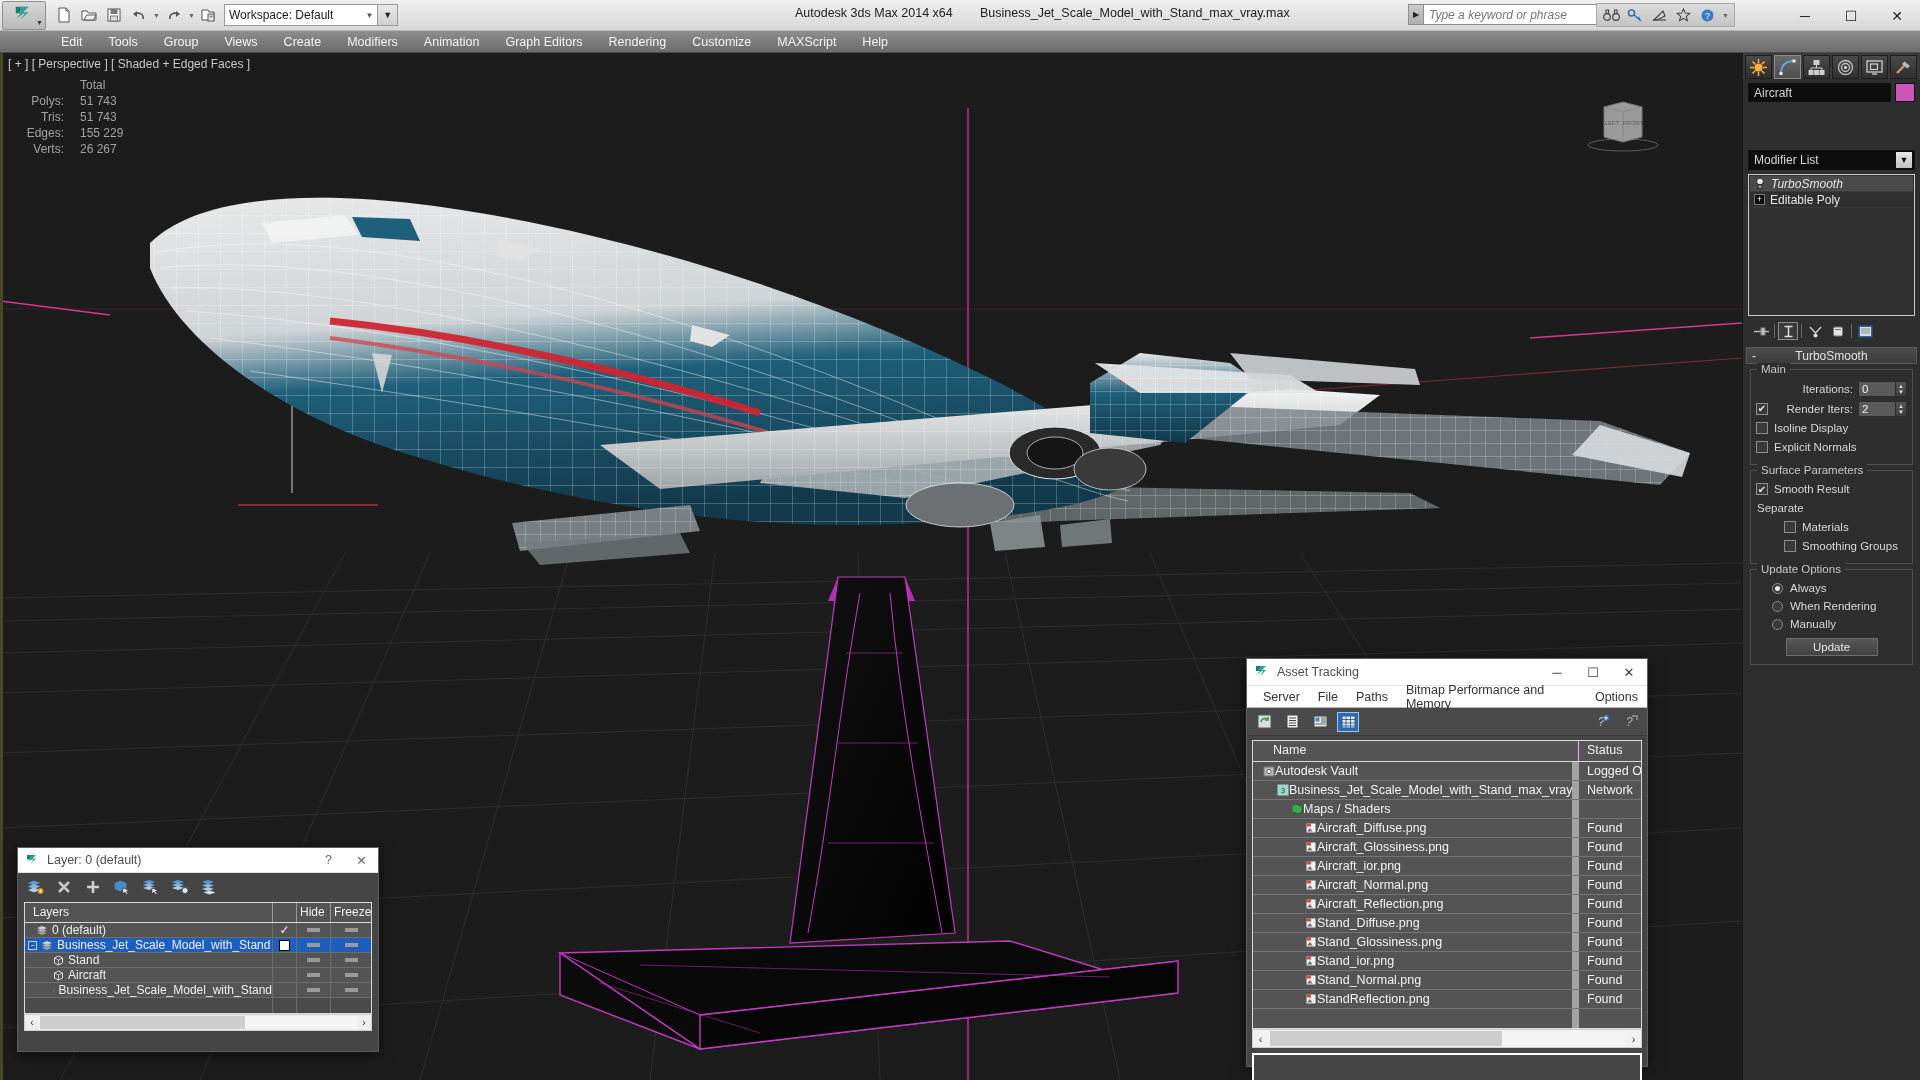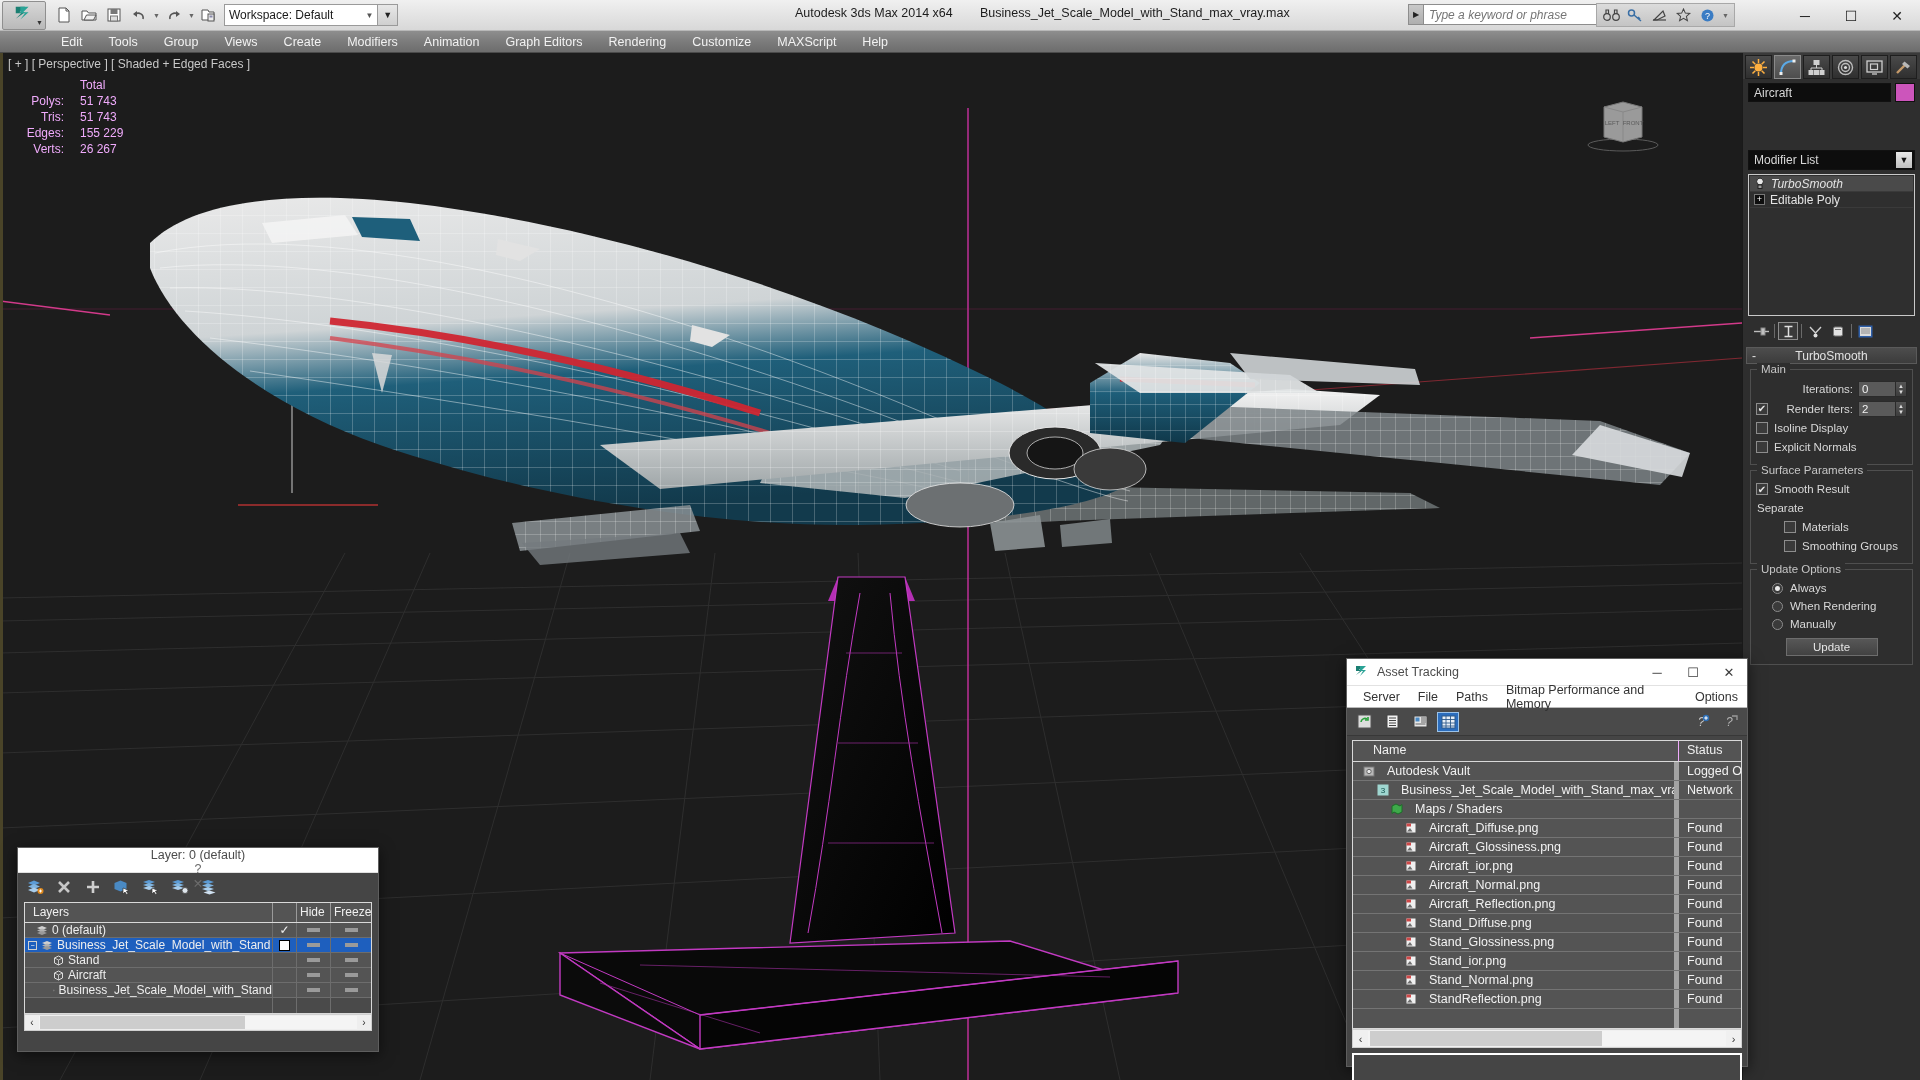--- a/index.html
+++ b/index.html
@@ -63,21 +63,21 @@
   
   #viewport {
     position:absolute; left:0; top:53px; width:1742px; height:1027px;
     background:#1b1b1b; overflow:hidden;
   }
   #vpborder { position:absolute; left:0; top:53px; width:1742px; height:1027px;
     border-left:3px solid #4a4428; pointer-events:none; }
   #vplabel { position:absolute; left:8px; top:4px; font-size:12px; color:#c8c8c8; white-space:nowrap; }
   #vpstats { position:absolute; left:14px; top:24px; font-size:12px; color:#b5a22e; line-height:16px; }
   #vpstats table { border-collapse:collapse; }
-  #vpstats td { padding:0 6px 0 0; color:#f0abfc; font-size:12px; white-space:nowrap; }
+  #vpstats td { padding:0 6px 0 0; color:#a3a3a3; font-size:12px; white-space:nowrap; }
   #vpstats td.lab { text-align:right; width:56px; }
   #vpstats td.val { text-align:left; padding-left:10px; }
 
   
   #viewcube { position:absolute; right:80px; top:40px; width:78px; height:62px; }
 
   
   #cmdpanel {
     position:absolute; left:1742px; top:53px; width:178px; height:1027px;
     background:#2e2e2e; border-left:1px solid #1a1a1a;
@@ -133,21 +133,21 @@
     display:inline-flex; align-items:center; justify-content:center; flex:none;}
   .radio .dot { width:5px; height:5px; border-radius:50%; background:#eaeaea; }
   .radrow { display:flex; align-items:center; gap:7px; height:16px; font-size:11.5px;
     color:#d8d8d8; margin-bottom:2px; padding-left:16px; }
   .updbtn { margin:6px auto 2px auto; width:92px; height:18px;
     background:linear-gradient(180deg,#575757,#424242); border:1px solid #6d6d6d;
     color:#e6e6e6; font-size:11.5px; display:flex; align-items:center; justify-content:center; }
 
   
   #assetwin {
-    position:absolute; left:1346px; top:658px; width:402px; height:409px;
+    position:absolute; left:1246px; top:658px; width:402px; height:409px;
     background:#454545; border:1px solid #5e5e5e;
     box-shadow:0 3px 14px rgba(0,0,0,.6);
   }
   #atTitle { height:27px; background:#ffffff; display:flex; align-items:center;
     border-bottom:1px solid #e2e2e2; }
   #atTitle .ico { width:16px; height:16px; margin:0 7px 0 7px; }
   #atTitle .txt { flex:1; font-size:12.5px; color:#4c4c4c; }
   .atwc { width:36px; height:26px; display:flex; align-items:center; justify-content:center;
     font-size:13px; color:#3d3d3d; }
   #atMenu { height:22px; background:#fff; display:flex; align-items:center;
@@ -157,39 +157,39 @@
     border-bottom:1px solid #383838; }
   .atbtn { width:22px; height:20px; display:flex; align-items:center; justify-content:center; }
   .atbtn.on { background:#2b6dbd; border:1px solid #9bc2e8; }
   #atList { margin:4px 5px 0 5px; background:#545454; border:1px solid #d9d9d9; }
   #atHead { display:flex; height:21px; background:#545454; border-bottom:1px solid #d9d9d9;
     font-size:12.5px; color:#f0f0f0; }
   #atHead .c1 { flex:1; padding:2px 0 0 20px; border-right:1px solid #f0abfc; }
   #atHead .c2 { width:62px; padding:2px 0 0 8px; }
   .atrow { display:flex; height:19px; border-bottom:1px solid #747474;
     font-size:12.5px; color:#f2f2f2; align-items:center; }
-  .atrow .n { flex:1; display:flex; align-items:center; gap:12px; border-right:5px solid #a3a3a3;
+  .atrow .n { flex:1; display:flex; align-items:center; gap:0; border-right:7px solid #a3a3a3;
     height:100%; overflow:hidden; white-space:nowrap; }
   .atrow .s { width:62px; padding-left:8px; overflow:hidden; white-space:nowrap; }
   .ind0 { padding-left:10px; } .ind1 { padding-left:24px; }
   .ind2 { padding-left:38px; } .ind3 { padding-left:52px; }
   .fileico { width:12px; height:12px; flex:none; }
   #atHScroll { margin:0 5px; height:19px; background:#f0f0f0; border:1px solid #d0d0d0;
     display:flex; align-items:center; }
   #atHScroll .ar { width:15px; text-align:center; font-size:11px; color:#333; }
   #atHScroll .track { flex:1; height:15px; position:relative; background:#f4f4f4; }
   #atHScroll .thumb { position:absolute; left:2px; top:0; width:232px; height:15px; background:#cdcdcd; }
   #atStatus { margin:5px; height:30px; background:#454545; border:2px solid #ffffff; }
 
   
   #layerwin {
     position:absolute; left:17px; top:847px; width:362px; height:205px;
     background:#454545; border:1px solid #5e5e5e; box-shadow:0 3px 14px rgba(0,0,0,.55);
   }
-  #lyTitle { height:25px; background:#fff; display:flex; align-items:center; border-bottom:1px solid #e0e0e0;flex-direction:column; }
+  #lyTitle { height:25px; background:#fff; display:flex; align-items:center; border-bottom:1px solid #e0e0e0; }
   #lyTitle .ico { width:15px; height:15px; margin:0 7px; }
   #lyTitle .txt { flex:1; font-size:12.5px; color:#4c4c4c; }
   .lywc { width:33px; height:24px; display:flex; align-items:center; justify-content:center;
     font-size:12.5px; color:#6b6b6b; }
   #lyTool { height:27px; display:flex; align-items:center; padding:0 7px; gap:9px; background:#454545; }
   .lybtn { width:20px; height:19px; display:flex; align-items:center; justify-content:center; }
   #lyList { margin:2px 6px 0 6px; background:#545454; border:1px solid #d9d9d9; }
   #lyHead { display:flex; height:20px; font-size:12px; color:#f0f0f0; border-bottom:1px solid #d9d9d9; }
   #lyHead .c1 { flex:1; padding:2px 0 0 8px; border-right:1px solid #9a9a9a; }
   #lyHead .c2 { width:24px; border-right:1px solid #9a9a9a; }

